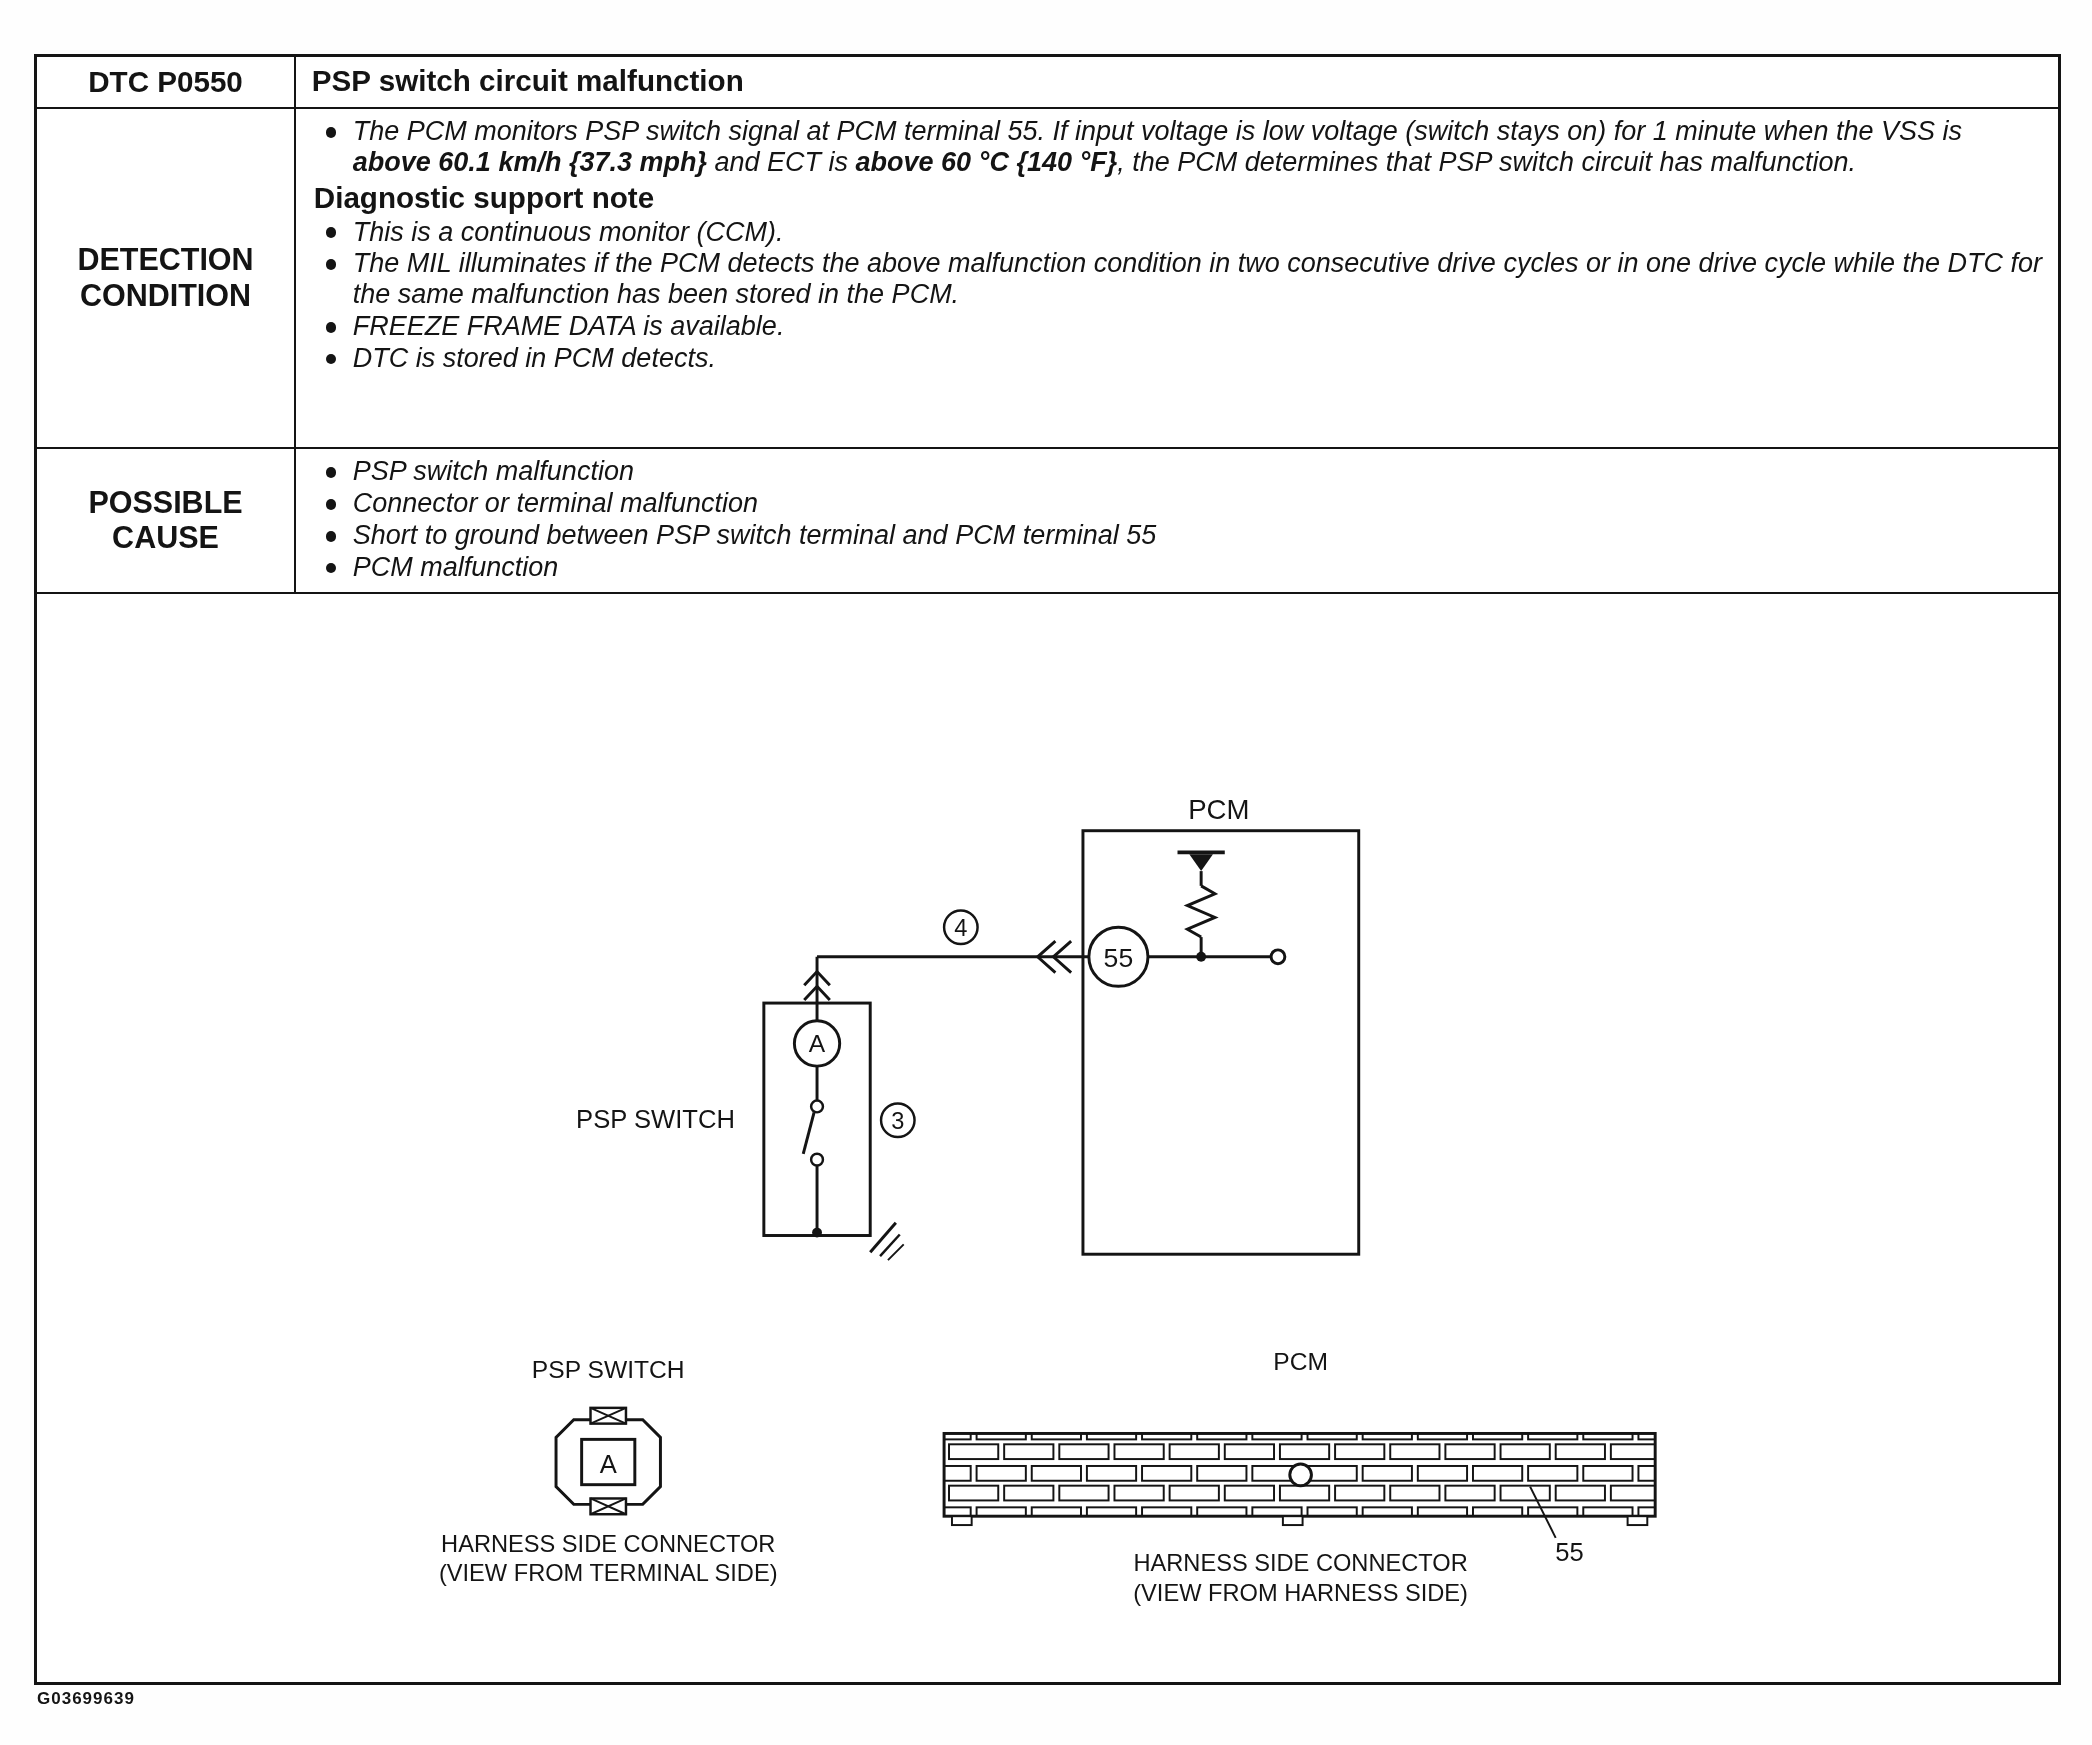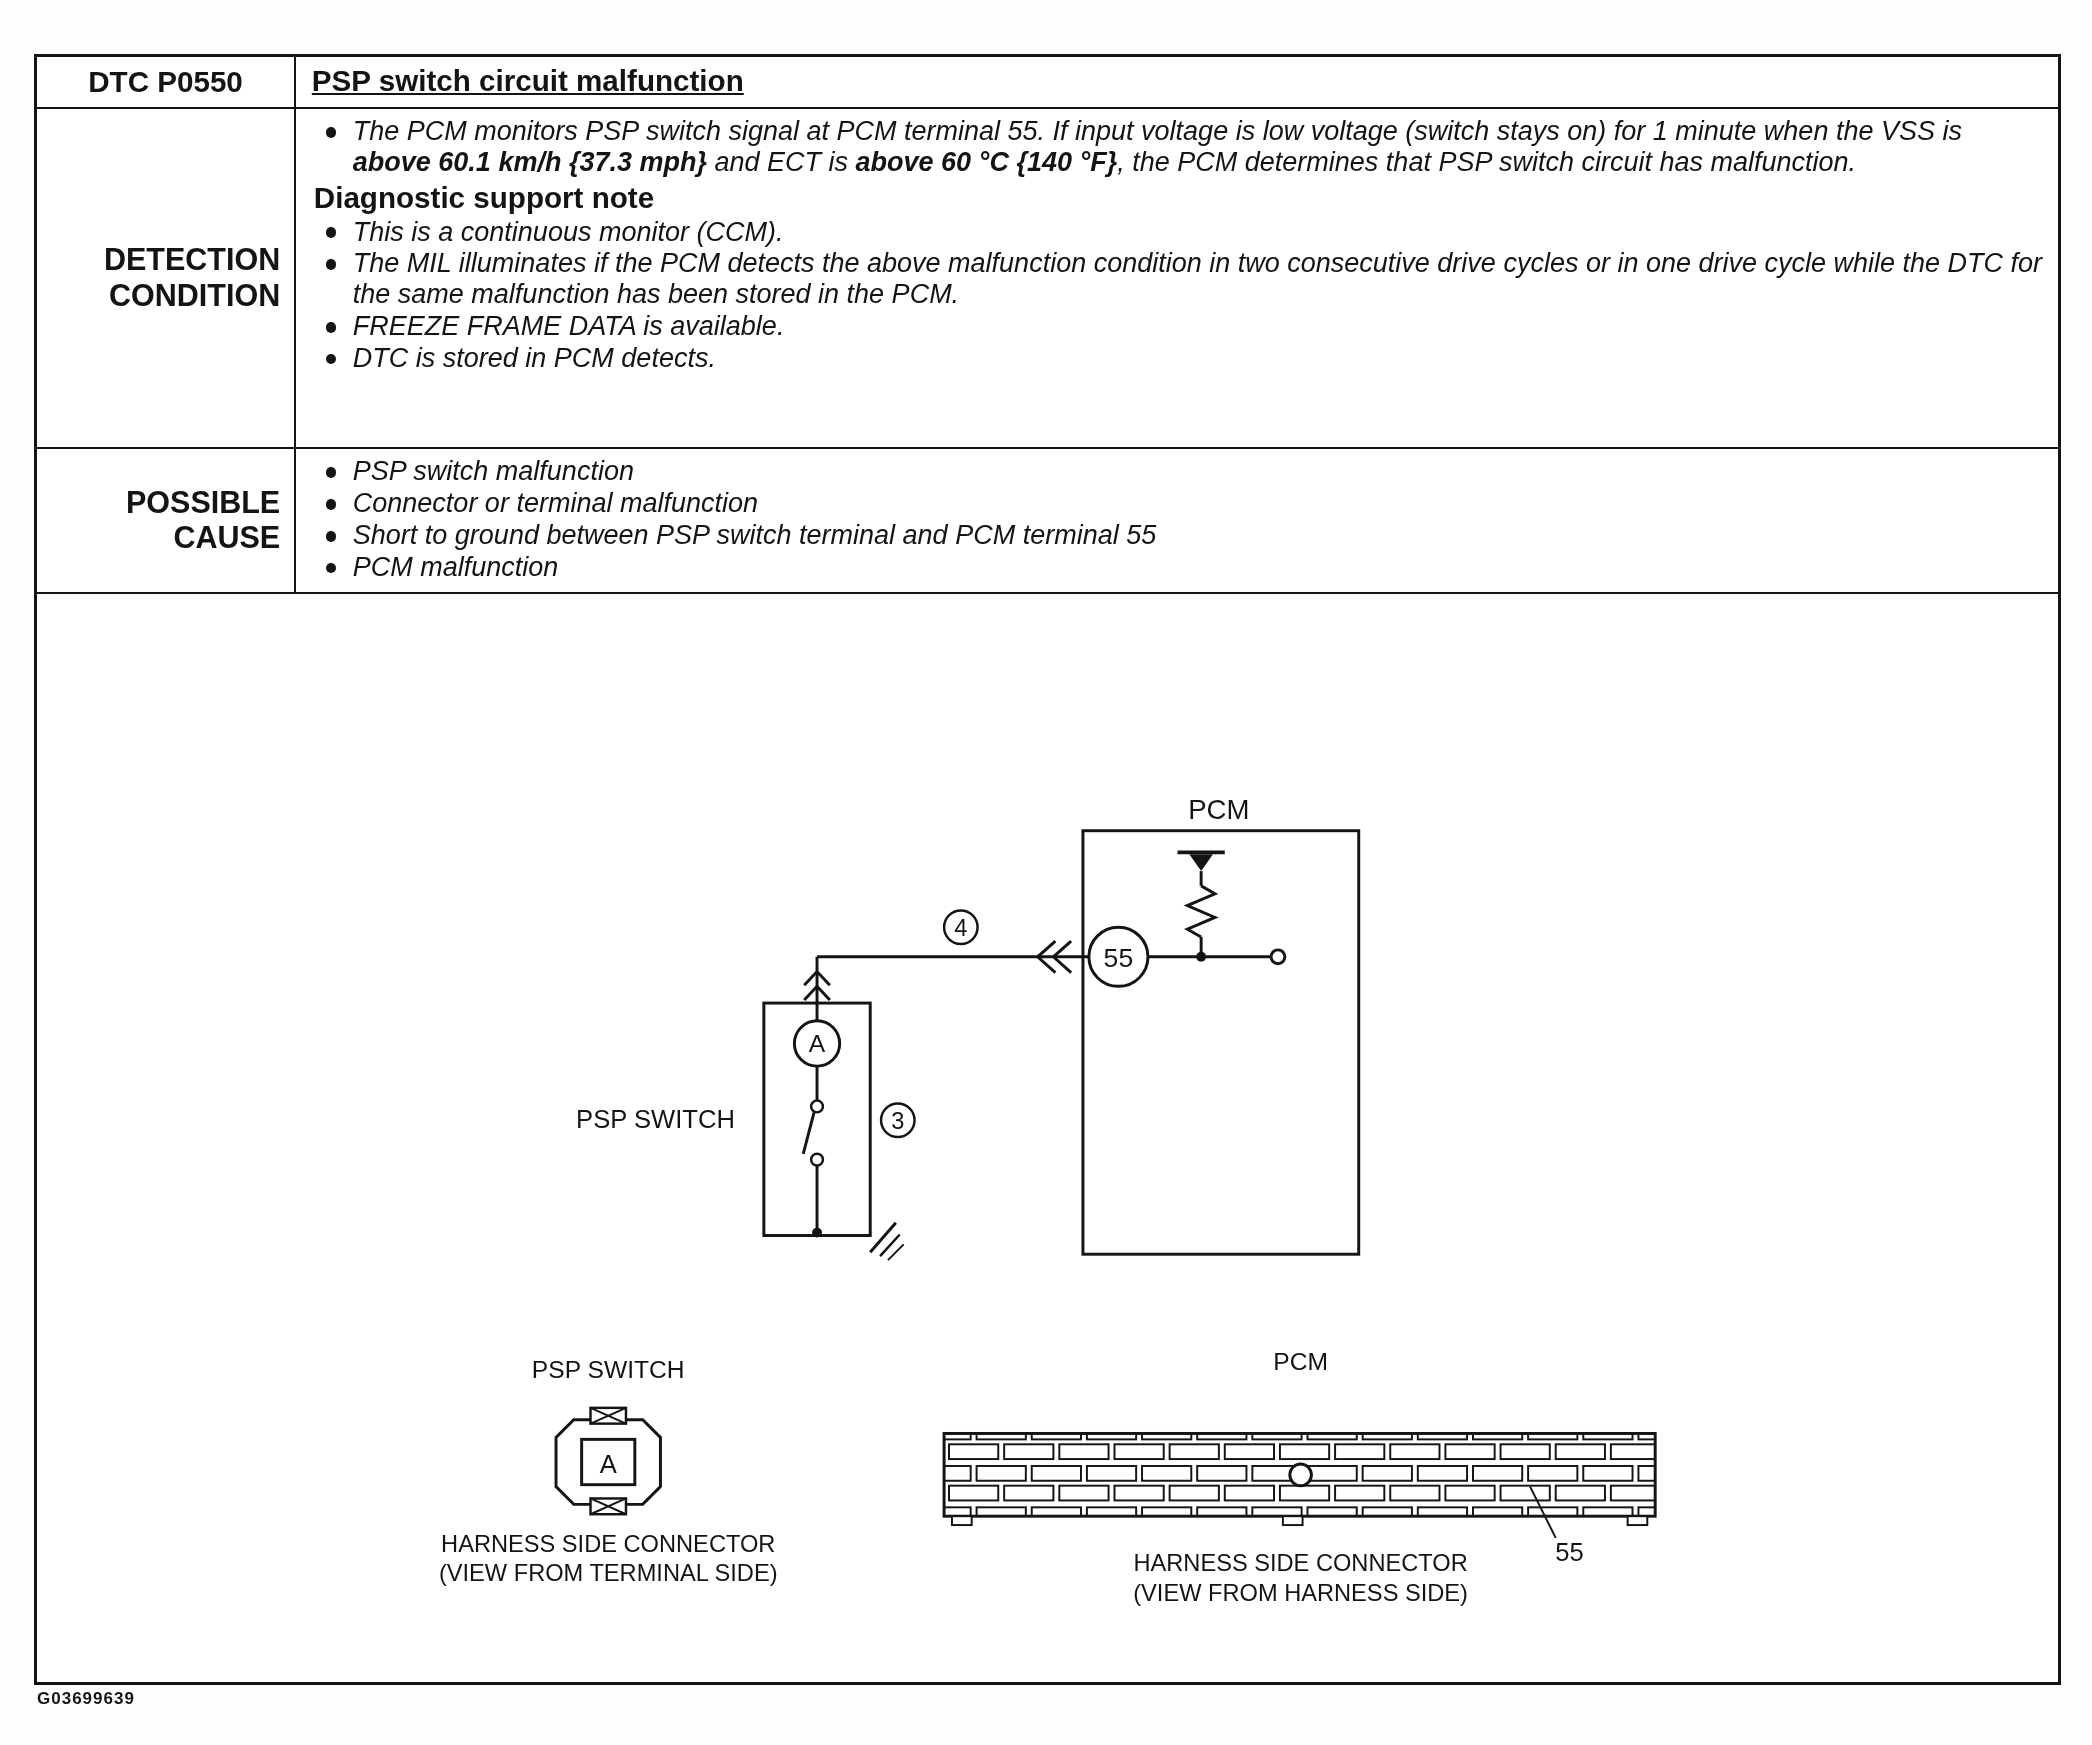--- a/index.html
+++ b/index.html
@@ -16,32 +16,32 @@
     border:3px solid #141414;
     background:#fff;
   }
   .row { display:flex; border-bottom:2px solid #141414; }
   .row:last-child { border-bottom:none;text-decoration:underline; }
 
   .label-cell {
     width:259px; flex-shrink:0;
     border-right:2px solid #141414;
     display:flex; align-items:center; justify-content:center;
-    text-align:right;
+    text-align:center;
     font-weight:bold; font-size:30.5px; line-height:1.15;
     padding:5.9px 13.8px;
   }
   .content-cell {
     flex:1 1 auto;
     padding:6.9px 15.8px 8.9px 15.8px;
     font-size:27px; line-height:1.14;
   }
   .header-row { min-height:45px; }
   .header-row .label-cell { font-size:29.6px; padding:3.9px 9.9px; }
-  .header-row .content-cell { font-weight:bold; font-size:29.6px; display:flex; align-items:center;text-decoration:underline; }
+  .header-row .content-cell { font-weight:bold; font-size:29.6px; display:flex; align-items:center; }
 
   .detection-row { min-height:340px; }
   .cause-row { min-height:126px; }
 
   ul.bullets { list-style:none;font-style:italic; }
   ul.bullets li {
     position:relative;
     padding-left:41px;
     margin:1px 0;
   }

